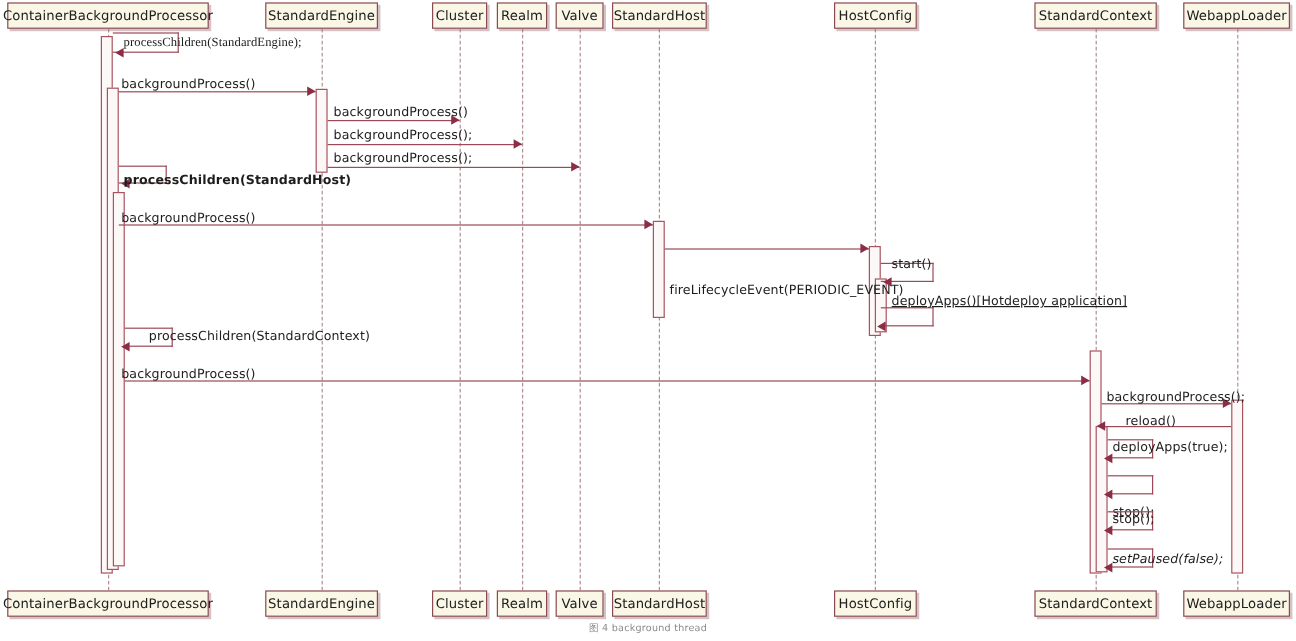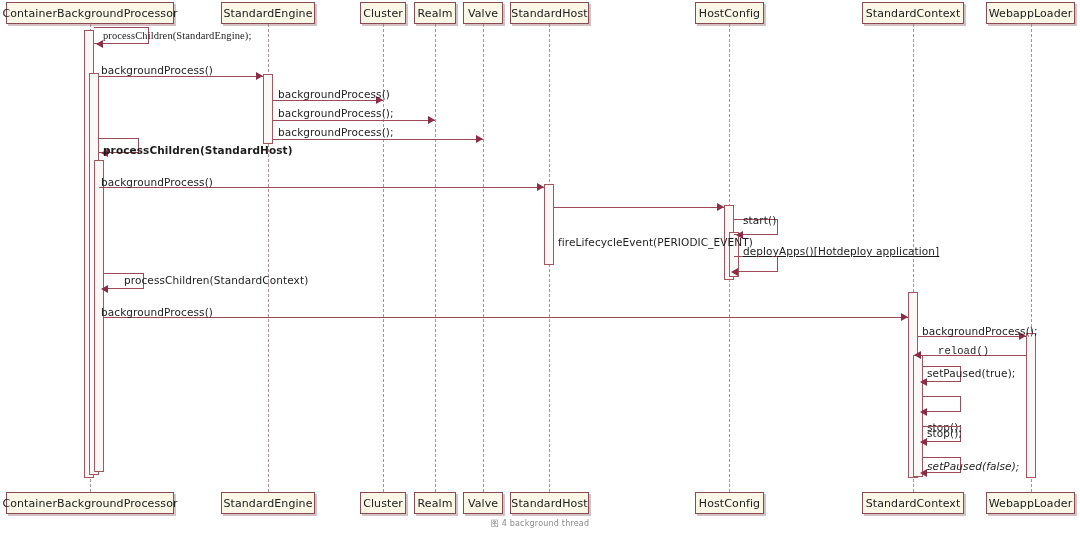--- a/index.html
+++ b/index.html
@@ -163,24 +163,24 @@
       <div class="arrowL" style="left: 101px; top: 285px;"></div>
       <div class="lbl" style="left: 124px; top: 275px;">processChildren(StandardContext)</div>
       <div class="msg" style="left: 104px; top: 317px; width: 804px;"></div>
       <div class="arrowR" style="left: 901px; top: 313px;"></div>
       <div class="lbl" style="left: 101px; top: 307px;">backgroundProcess()</div>
       <div class="msg" style="left: 918px; top: 336px; width: 108px;"></div>
       <div class="arrowR" style="left: 1019px; top: 332px;"></div>
       <div class="lbl" style="left: 922px; top: 326px;">backgroundProcess();</div>
       <div class="msg" style="left: 918px; top: 355px; width: 108px;"></div>
       <div class="arrowL" style="left: 914px; top: 351px;"></div>
-      <div class="lbl" style="left: 938px; top: 346px; font-family: Liberation Mono, monospace;">reload()</div>
+      <div class="lbl" style="left: 938px; top: 346px;">reload()</div>
       <div class="self" style="left: 923px; top: 366px; width: 38px; height: 16px;"></div>
       <div class="arrowL" style="left: 920px; top: 378px;"></div>
-      <div class="lbl" style="left: 927px; top: 368px;">setPaused(true);</div>
+      <div class="lbl" style="left: 927px; top: 368px;">deployApps(true);</div>
       <div class="self" style="left: 923px; top: 396px; width: 38px; height: 16px;"></div>
       <div class="arrowL" style="left: 920px; top: 408px;"></div>
       <div class="lbl" style="left: 927px; top: 422px;">stop();</div>
       <div class="self" style="left: 923px; top: 426px; width: 38px; height: 16px;"></div>
       <div class="arrowL" style="left: 920px; top: 438px;"></div>
       <div class="lbl" style="left: 927px; top: 428px;">stop();</div>
       <div class="self" style="left: 923px; top: 457px; width: 38px; height: 16px;"></div>
       <div class="arrowL" style="left: 920px; top: 469px;"></div>
       <div class="lbl" style="left: 927px; top: 461px; font-style: italic;">setPaused(false);</div>
     </div>

